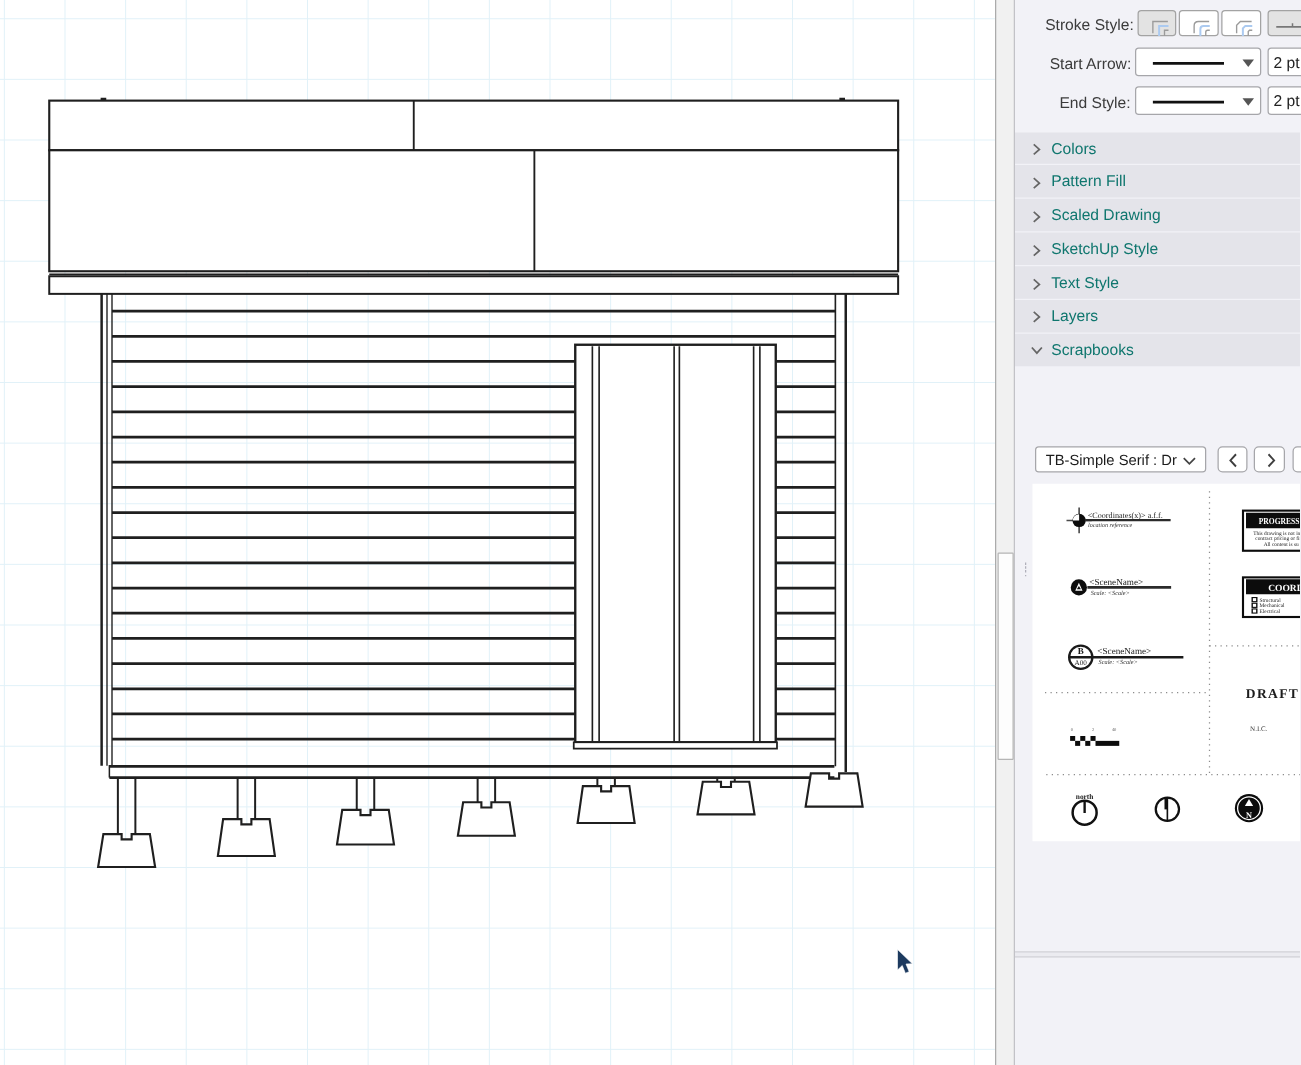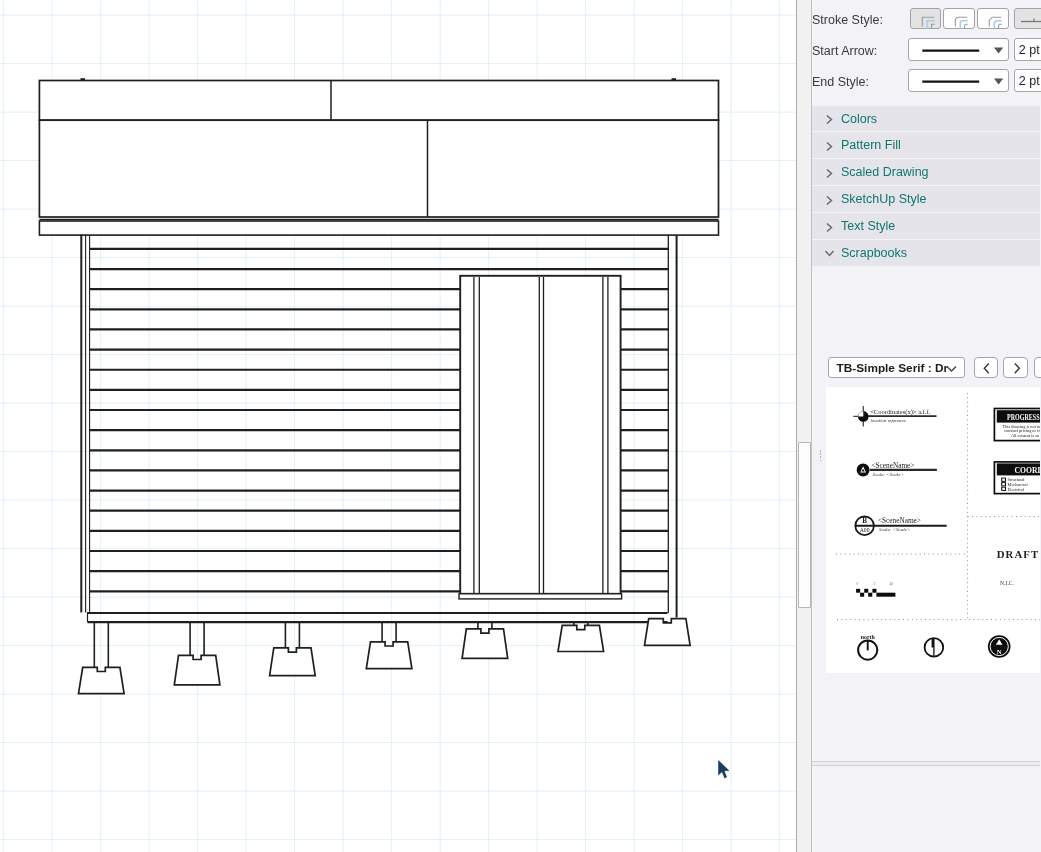--- a/index.html
+++ b/index.html
@@ -9,21 +9,21 @@
     background-image:
       linear-gradient(to right,#e1f1f8 1px,transparent 1px),
       linear-gradient(to bottom,#e1f1f8 1px,transparent 1px);
     background-size:48.5px 48.5px;
     background-position:3.1px 14.6px;}
   #vtrack{position:absolute;left:796px;top:0;width:16px;height:852px;background:#f1f1f1;
     border-left:1px solid #ababab;border-right:1px solid #c2c2c7;box-sizing:border-box;}
   #vthumb{position:absolute;left:1px;top:442px;width:11px;height:164px;background:#fdfdfd;
     border:1px solid #b5b5b5;border-radius:1px;}
   #panel{position:absolute;left:812px;top:0;width:229px;height:852px;background:#f2f2f7;overflow:hidden;}
-  .lbl{position:absolute;font-size:12.5px;color:#3b3b3b;text-align:left;left:0;}
+  .lbl{position:absolute;font-size:12.5px;color:#3b3b3b;text-align:right;left:0;}
   .sbtn{position:absolute;height:21px;border:1px solid #a3a3a3;border-radius:3px;background:#fff;box-sizing:border-box;}
   .sel{background:#e3e3e3;}
   .combo{position:absolute;background:#fff;border:1px solid #a6a6aa;border-radius:3px;box-sizing:border-box;}
   .hdr{position:relative;height:25.9px;background:#e4e4ea;margin-bottom:1px;}
   .hdr .txt{position:absolute;left:29px;top:6px;font-size:12.5px;color:#0f766e;}
   .chev{position:absolute;left:11px;top:7.5px;}
   #scrapwhite{position:absolute;left:14px;top:387px;width:214px;height:286px;background:#fff;}
   #split{position:absolute;left:0;top:761px;width:228px;height:3px;background:#ebebf0;
      border-top:1px solid #d2d2d8;border-bottom:1px solid #d2d2d8;box-sizing:content-box;}
 </style>
@@ -189,27 +189,33 @@
         <div class="txt">SketchUp Style</div>
       </div>
 <div class="hdr">
         <svg class="chev" width="13" height="13">
           <path d="M4 2.5 L8.5 6.5 L4 10.5" fill="none" stroke="#666" stroke-width="1.4"></path>
         </svg>
         <div class="txt">Text Style</div>
       </div>
 <div class="hdr">
         <svg class="chev" width="13" height="13">
+          <path d="M4 2.5 L8.5 6.5 L4 10.5" fill="none" stroke="#666" stroke-width="1.4"></path>
+        </svg>
+        <div class="txt">Layers</div>
+      </div>
+<div class="hdr">
+        <svg class="chev" width="13" height="13">
           <path d="M2.5 4 L6.5 8.5 L10.5 4" fill="none" stroke="#666" stroke-width="1.4"></path>
         </svg>
         <div class="txt">Scrapbooks</div>
       </div>
 </div>
 <div class="combo" style="left:15.6px;top:357px;width:137px;height:20.6px;">
-      <div style="position:absolute;left:8px;top:3px;font-size:11.8px;color:#1c1c1c;white-space:nowrap;font-weight:bold;">TB-Simple Serif : Dr</div>
+      <div style="position:absolute;left:8px;top:3px;font-size:11.8px;color:#1c1c1c;white-space:nowrap;">TB-Simple Serif : Dr</div>
       <svg width="11" height="8" style="position:absolute;right:7px;top:7px">
         <path d="M1 1.5 L5.5 6 L10 1.5" fill="none" stroke="#444" stroke-width="1.4"></path>
       </svg>
     </div>
 <div class="combo" style="left:162px;top:357px;width:24.2px;height:20.6px;border-radius:4px;"><svg width="24.2" height="20">
         <path d="M13.8 5.4 L9.3 10.3 L13.8 15.2" fill="none" stroke="#3f3f3f" stroke-width="1.5"></path>
       </svg></div>
 <div class="combo" style="left:191.4px;top:357px;width:24.8px;height:20.6px;border-radius:4px;"><svg width="24.8" height="20">
         <path d="M10.8 5.4 L15.3 10.3 L10.8 15.2" fill="none" stroke="#3f3f3f" stroke-width="1.5"></path>
       </svg></div>

